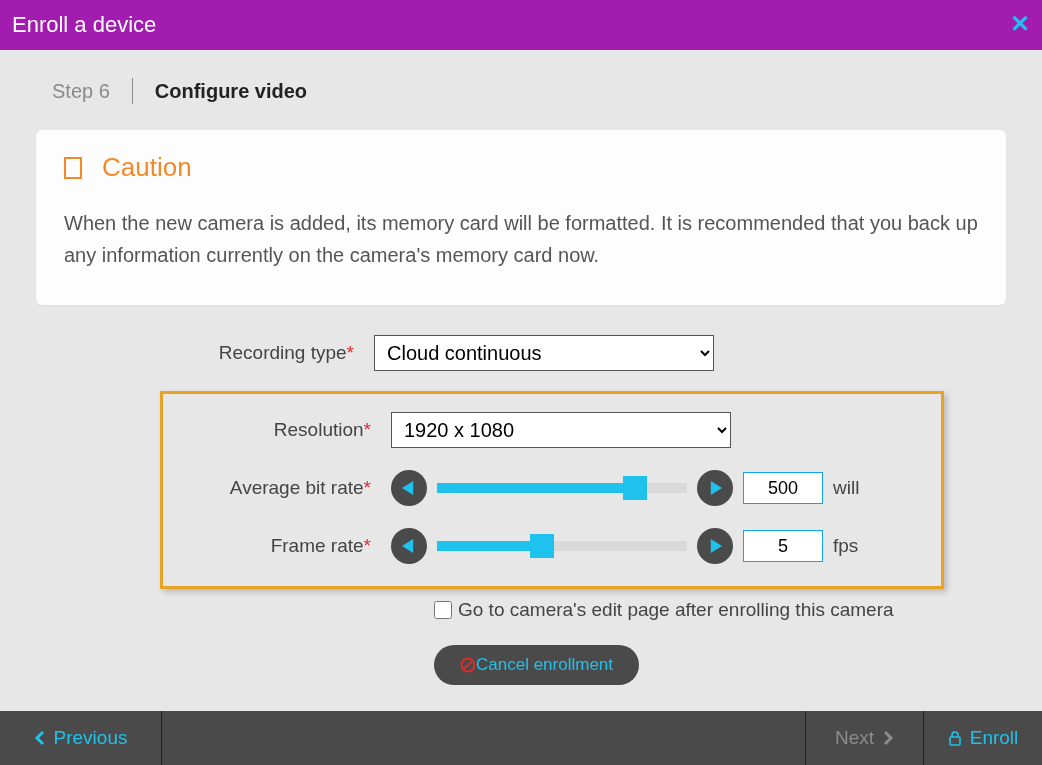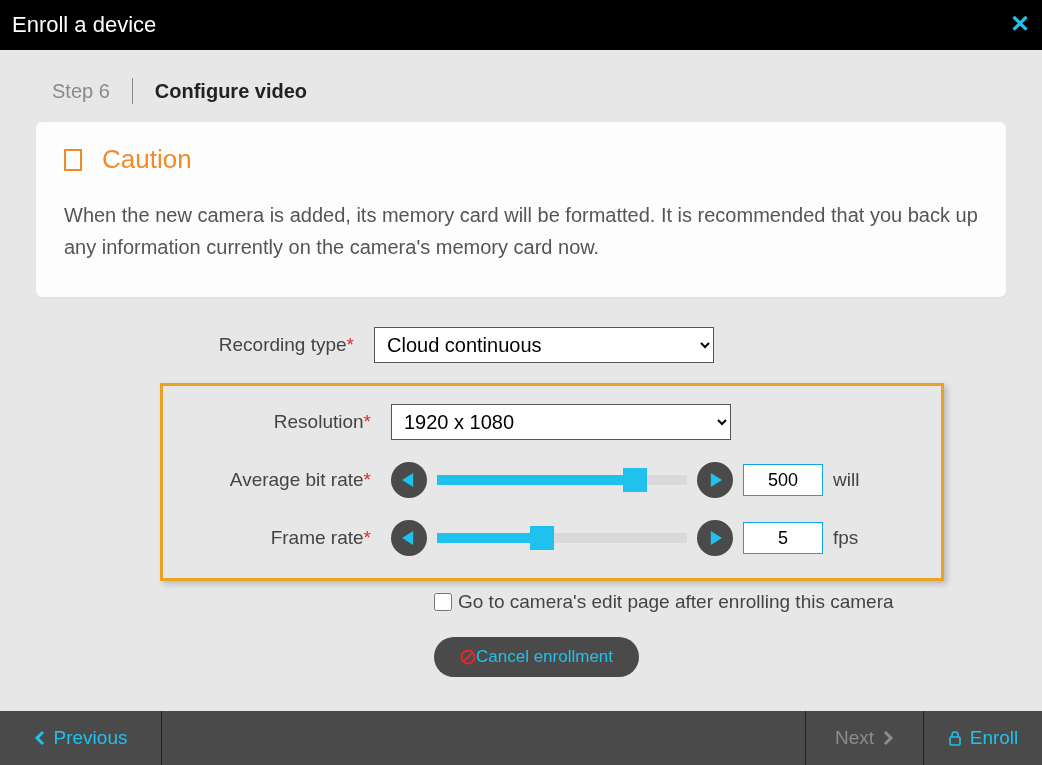--- a/index.html
+++ b/index.html
@@ -1,26 +1,26 @@
 <!DOCTYPE html>
 <html><head>
 <meta charset="utf-8">
 <style>
   * { box-sizing: border-box; margin: 0; padding: 0; }
   html, body { width: 1042px; height: 765px; font-family: "Segoe UI", "Helvetica Neue", Arial, sans-serif; background: #e7e7e7; color: #444; }
-  .header { background: #000000; color: #fff; height: 50px; display: flex; align-items: center; padding: 0 12px; position: relative; }
+  .header { background: #a21caf; color: #fff; height: 50px; display: flex; align-items: center; padding: 0 12px; position: relative; }
   .header-title { font-size: 22px; font-weight: 400; }
   .header-close { position: absolute; right: 12px; top: 10px; color: #1ec2ec; font-size: 24px; cursor: pointer; font-weight: bold; }
   .content { padding: 28px 0 0 0; }
   .step-row { padding: 0 0 18px 52px; display: flex; align-items: center; }
   .step-label { color: #8a8a8a; font-size: 20px; }
   .step-divider { width: 1px; height: 26px; background: #8a8a8a; margin: 0 22px; }
   .step-title { color: #222; font-size: 20px; font-weight: 600; }
 
-  .caution-box { background: #fdfdfd; margin: 0 36px 30px 36px; border-radius: 6px; padding: 22px 28px 34px 28px; box-shadow: 0 1px 2px rgba(0,0,0,0.05); }
+  .caution-box { background: #fdfdfd; margin: 8px 36px 30px 36px; border-radius: 6px; padding: 22px 28px 34px 28px; box-shadow: 0 1px 2px rgba(0,0,0,0.05); }
   .caution-head { display: flex; align-items: center; gap: 20px; margin-bottom: 24px; }
   .caution-icon { width: 18px; height: 22px; border: 2px solid #f28a2a; display: inline-block; }
   .caution-title { color: #f28a2a; font-size: 26px; font-weight: 500; }
   .caution-text { font-size: 20px; line-height: 1.6; color: #555; }
 
   .form-area { padding: 0 60px; }
   .form-row { display: flex; align-items: center; margin-bottom: 20px; }
   .form-label { width: 300px; text-align: right; font-size: 19px; color: #444; padding-right: 6px; }
   .req { color: #e02b2b; }
   .form-control-cell { flex: 1; display: flex; align-items: center; gap: 10px; padding-left: 14px; }

